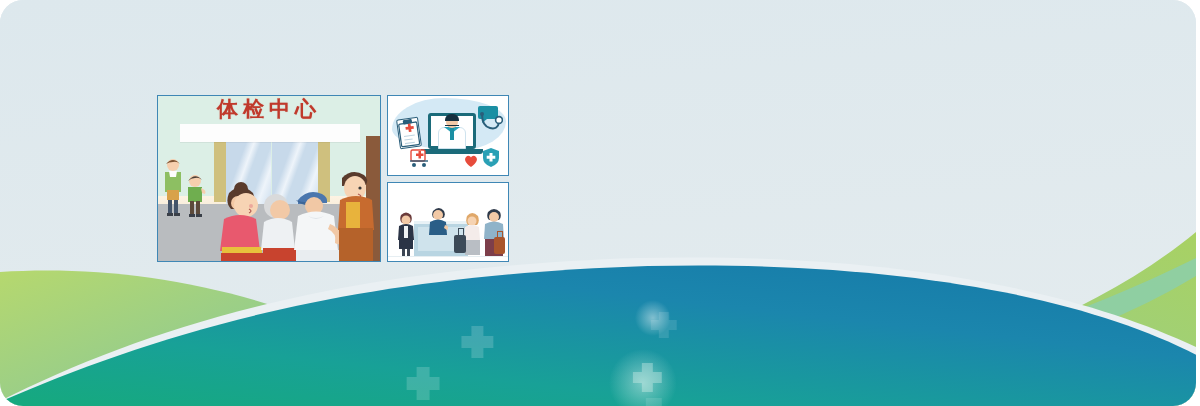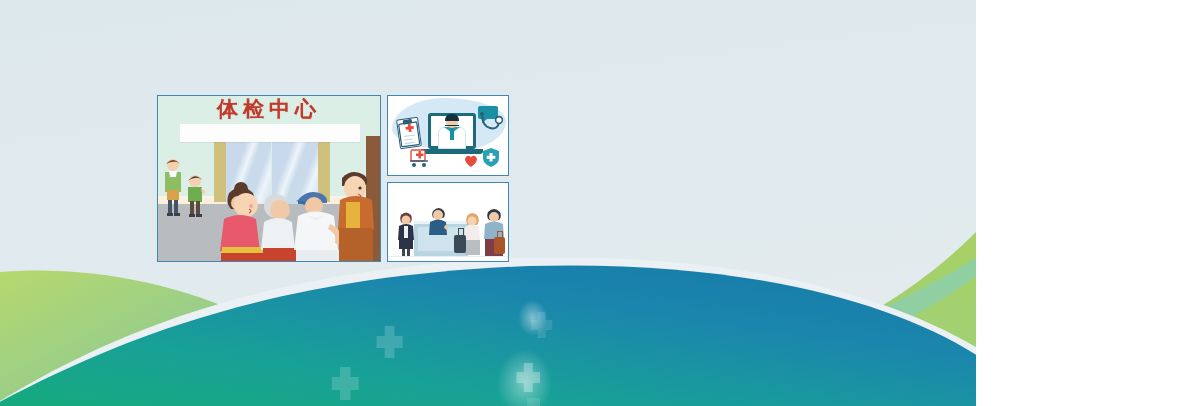--- a/index.html
+++ b/index.html
@@ -2,25 +2,26 @@
 <html><head>
 <meta charset="utf-8">
 <style>
   html, body {
     margin: 0;
     padding: 0;
     background: #ffffff;
   }
   #stage {
     position: relative;
-    width: 976px;
+    width: 1196px;
     height: 406px;
     overflow: hidden;
     font-family: "Liberation Sans", sans-serif;
     background: linear-gradient(160deg, #dee8ec 0%, #e2eaee 45%, #dde7eb 100%);
+    border-radius: 23px;
   }
 
   
   .bg-layer { position: absolute; inset: 0; }
   .bg-layer svg { display: block; width: 100%; height: 100%; }
 
   
   .collage {
     position: absolute;
     left: 157px;

